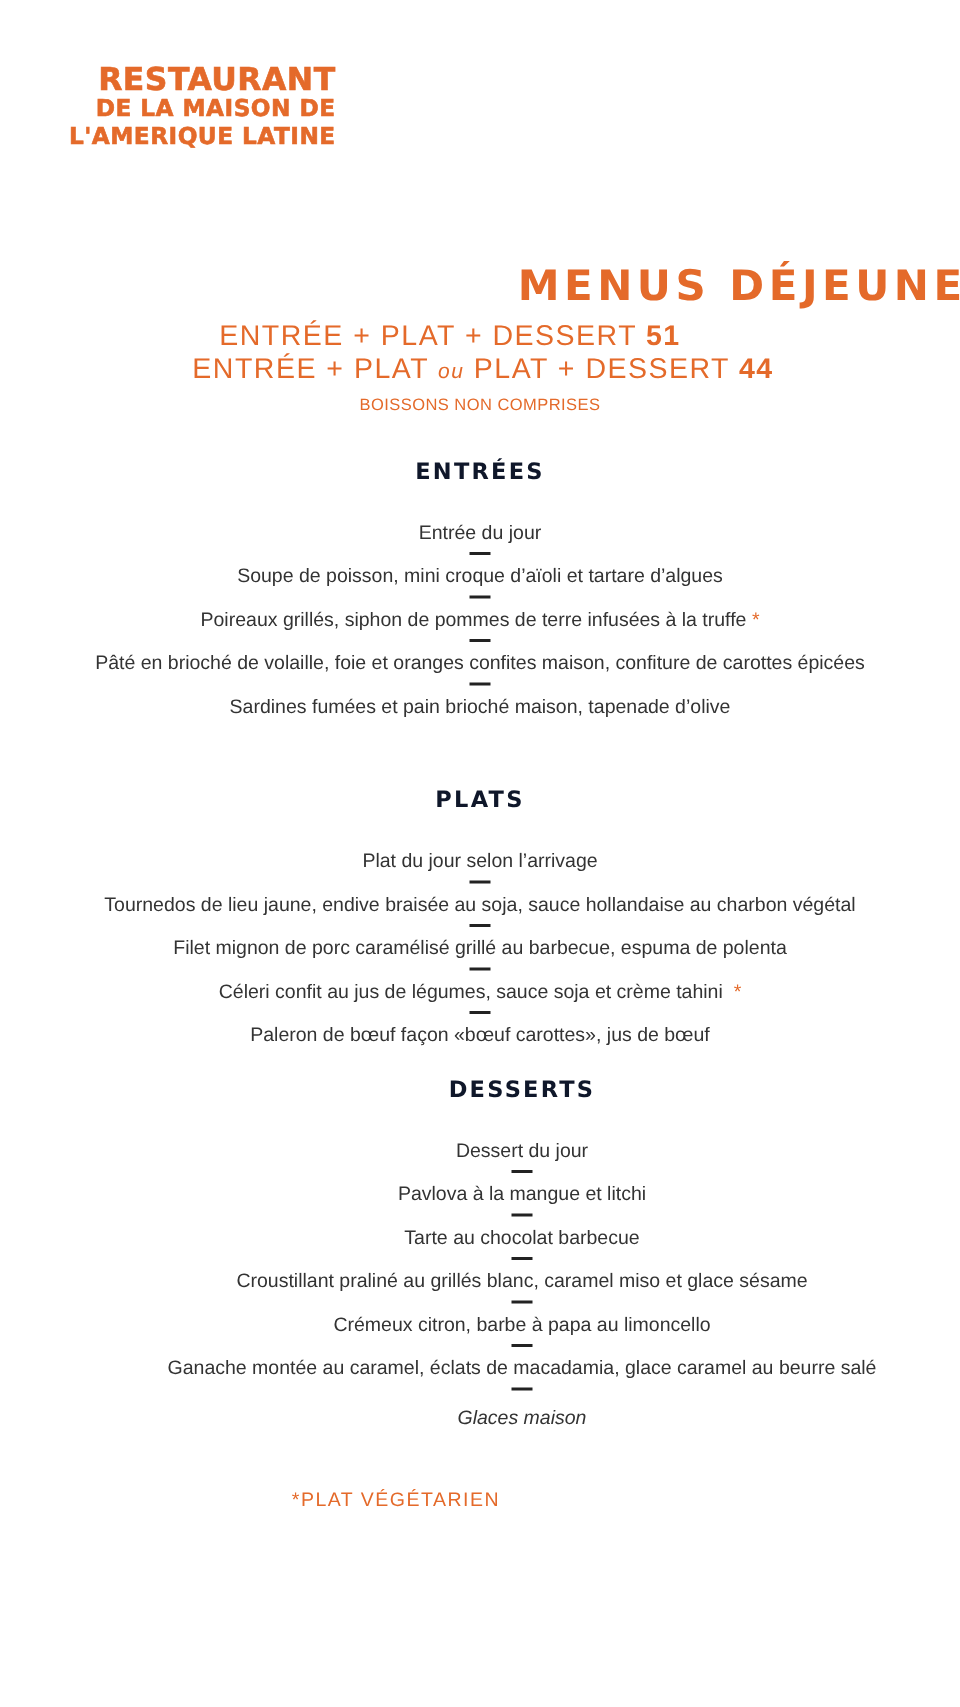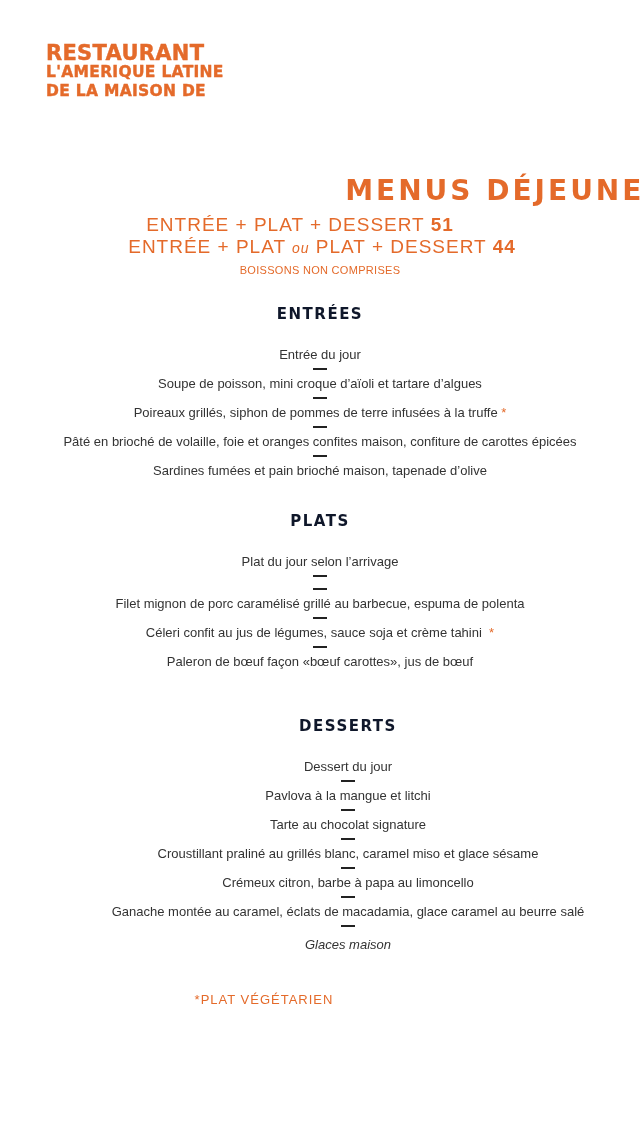--- a/index.html
+++ b/index.html
@@ -3,21 +3,21 @@
 <meta charset="utf-8">
 <style>
   html, body { margin: 0; padding: 0; background: #ffffff; }
   body { width: 640px; height: 1138px; position: relative; overflow: hidden;
          font-family: "Liberation Sans", sans-serif; color: #2a2a2a; }
   .logo { position: absolute; left: 46px; top: 44px; color: #e46a2a;
           font-family: "DejaVu Sans", sans-serif; font-weight: bold;
           font-size: 15.5px; line-height: 19px; letter-spacing: 0.3px;
           text-transform: uppercase; }
   .logo .big { font-size: 21px; }
-  .logo span.line { display: block; -webkit-text-stroke: 0.4px #e46a2a; }
+  .logo span.line { display: block; text-align: right; -webkit-text-stroke: 0.4px #e46a2a; }
   .title { position: absolute; top: 174px; left: 0; width: 640px; text-align: right;
            color: #e46a2a; font-family: "DejaVu Sans", sans-serif; font-weight: bold;
            font-size: 28px; letter-spacing: 3px; text-transform: uppercase; padding-left: 29px; }
   .formula { position: absolute; left: 0; width: 600px; text-align: center;
              color: #e46a2a; font-size: 19px; letter-spacing: 1px; }
   .formula b { font-weight: bold; }
   .formula i { font-size: 14px; font-style: italic; }
   .f1 { top: 214px; }
   .f2 { top: 236px; padding-left: 22px; }
   .note { position: absolute; top: 264px; left: 0; width: 640px; text-align: center;
@@ -31,22 +31,22 @@
   .dash::after { content: ""; position: absolute; left: 313px; top: 5px; width: 14px; height: 1.5px; background: #222; }
   .star { color: #e46a2a; }
   .footer { position: absolute; top: 992px; left: 0; width: 528px; text-align: center;
             color: #e46a2a; font-size: 13px; letter-spacing: 1px; }
 </style>
 </head>
 <body>
 
 <div class="logo">
   <span class="line big">Restaurant</span>
+  <span class="line">de la Maison de</span>
   <span class="line">l'Amerique Latine</span>
-  <span class="line">de la Maison de</span>
 </div>
 
 <div class="title">Menus Déjeuner</div>
 
 <div class="formula f1">
   <span>ENTRÉE + PLAT + DESSERT</span>
   <b>51</b>
 </div>
 <div class="formula f2">
   <span>ENTRÉE + PLAT</span>
@@ -62,39 +62,40 @@
   <div class="dash"></div>
   <div class="item"><span>Soupe de poisson, mini croque d’aïoli et tartare d’algues</span></div>
   <div class="dash"></div>
   <div class="item"><span>Poireaux grillés, siphon de pommes de terre infusées à la truffe</span> <span class="star">*</span></div>
   <div class="dash"></div>
   <div class="item"><span>Pâté en brioché de volaille, foie et oranges confites maison, confiture de carottes épicées</span></div>
   <div class="dash"></div>
   <div class="item"><span>Sardines fumées et pain brioché maison, tapenade d’olive</span></div>
 </div>
 
-<div class="section" style="top:512px;">
+<div class="section" style="top:524px;">
   <div class="sec-title">Plats</div>
   <div class="item"><span>Plat du jour selon l’arrivage</span></div>
   <div class="dash"></div>
+  <div class="item"><span>Tournedos de lieu jaune, endive braisée au soja, sauce hollandaise au charbon végétal</span></div>
   <div class="dash"></div>
   <div class="item"><span>Filet mignon de porc caramélisé grillé au barbecue, espuma de polenta</span></div>
   <div class="dash"></div>
   <div class="item"><span>Céleri confit au jus de légumes, sauce soja et crème tahini</span>&nbsp; <span class="star">*</span></div>
   <div class="dash"></div>
   <div class="item"><span>Paleron de bœuf façon «bœuf carottes», jus de bœuf</span></div>
 </div>
 
 <div class="section" style="top:717px;padding-left:28px;">
   <div class="sec-title">Desserts</div>
   <div class="item"><span>Dessert du jour</span></div>
   <div class="dash"></div>
   <div class="item"><span>Pavlova à la mangue et litchi</span></div>
   <div class="dash"></div>
-  <div class="item"><span>Tarte au chocolat signature</span></div>
+  <div class="item"><span>Tarte au chocolat barbecue</span></div>
   <div class="dash"></div>
   <div class="item"><span>Croustillant praliné au grillés blanc, caramel miso et glace sésame</span></div>
   <div class="dash"></div>
   <div class="item"><span>Crémeux citron, barbe à papa au limoncello</span></div>
   <div class="dash"></div>
   <div class="item"><span>Ganache montée au caramel, éclats de macadamia, glace caramel au beurre salé</span></div>
   <div class="dash"></div>
   <div class="item" style="margin-top:4px;font-style:italic;"><span>Glaces maison</span></div>
 </div>
 

